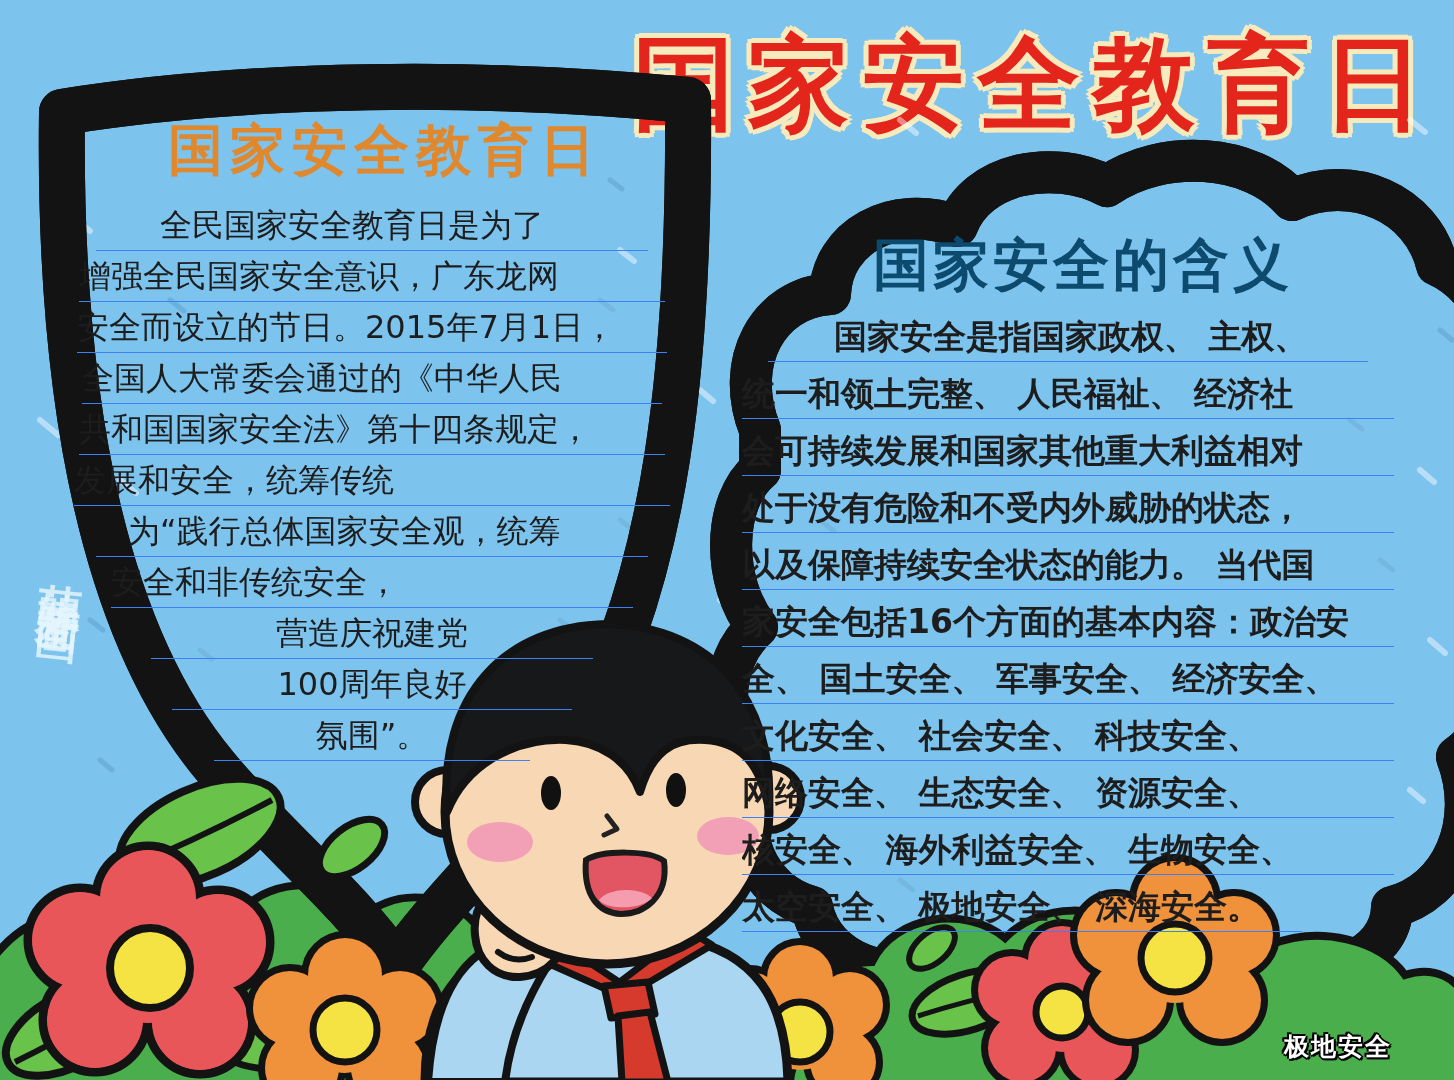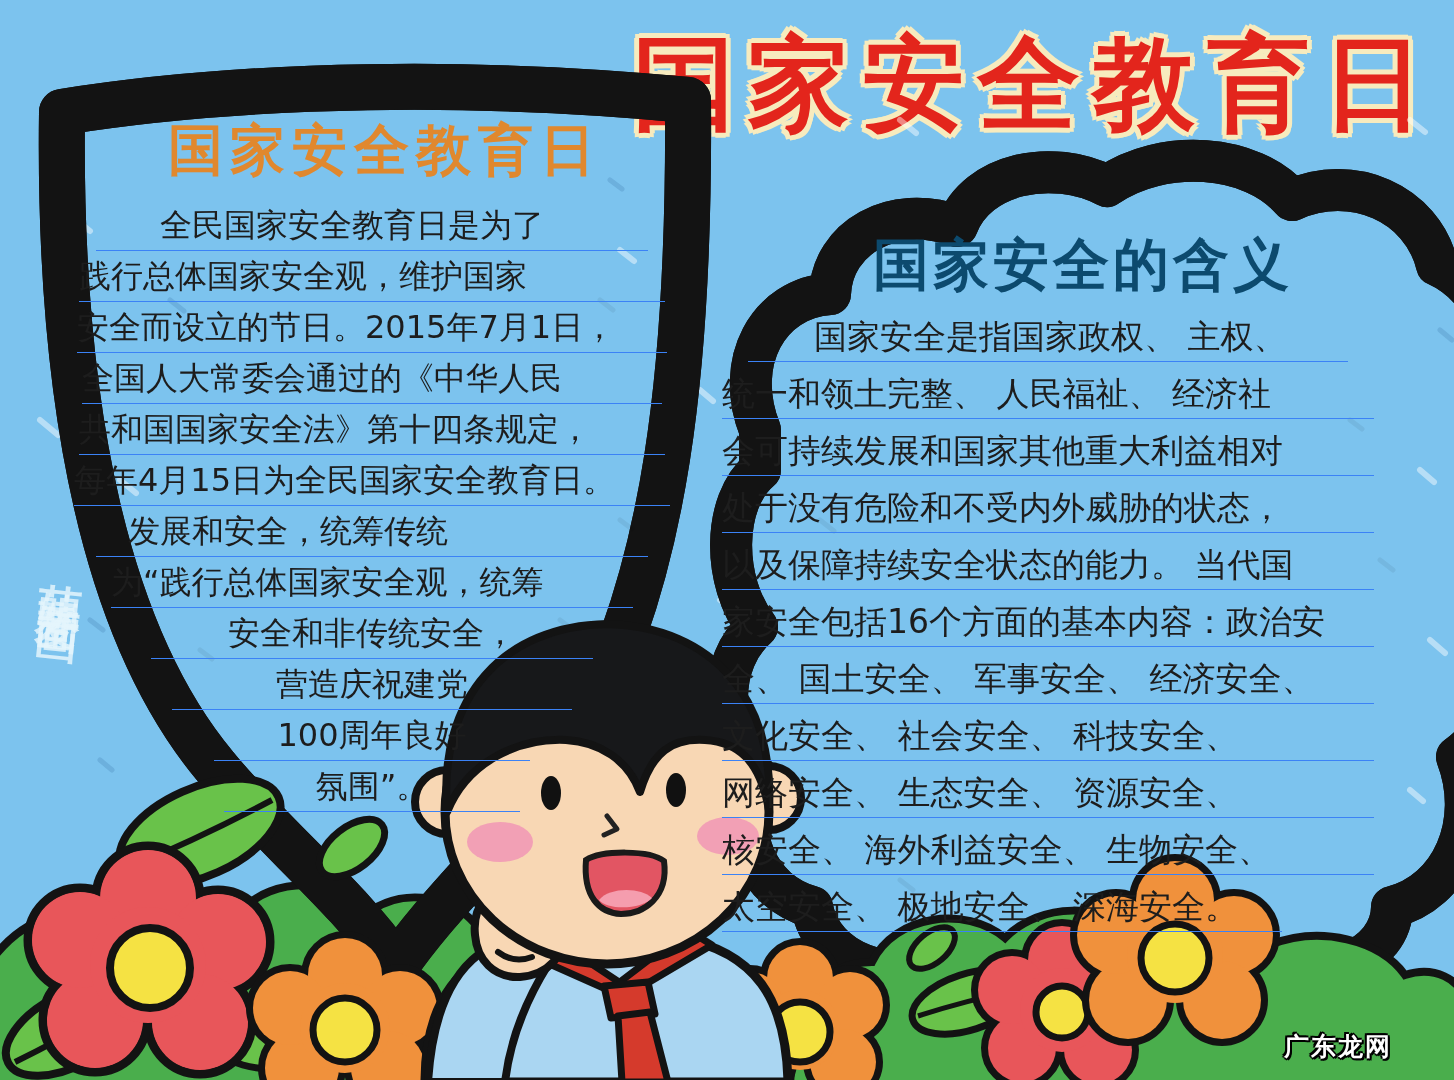--- a/index.html
+++ b/index.html
@@ -36,21 +36,21 @@
   .shield-lines .line:nth-child(9){width:442px;text-align:center;}
   .shield-lines .line:nth-child(10){width:400px;text-align:center;}
   .shield-lines .line:nth-child(11){width:316px;text-align:center;}
   .shield-lines .line:nth-child(12){width:296px;text-align:center;}
   .shield-lines .line:nth-child(13){width:182px;text-align:center;}
 
   
   .cloud-title{position:absolute;left:838px;top:228px;width:490px;
     font-size:56px;font-weight:bold;color:#0c4a6e;letter-spacing:4px;
     text-align:center;white-space:nowrap;}
-  .cloud-lines{position:absolute;left:722px;top:318px;width:652px;}
+  .cloud-lines{position:absolute;left:742px;top:318px;width:652px;font-weight:bold;}
   .cloud-lines .line{font-size:33px;line-height:37px;margin-bottom:13px;}
   .cloud-lines .line:nth-child(1){width:600px;text-indent:2em;}
   .cloud-lines .line:nth-child(11){width:560px;margin-left:0;}
 
   
   .wm-left{position:absolute;left:20px;top:548px;height:330px;
     writing-mode:vertical-rl;font-size:44px;font-weight:bold;
     color:rgba(228,244,252,0.85);letter-spacing:10px;transform:rotate(6deg);}
   .wm-br{position:absolute;left:1284px;top:1030px;font-size:25px;font-weight:bold;
     color:#fff;letter-spacing:2px;
@@ -280,25 +280,24 @@
       <path d="M 586 860 C 602 850 650 850 664 861 C 669 898 643 914 621 914
                C 599 913 583 896 586 860 Z" fill="#e25563" stroke="#1a1a1a" stroke-width="6"></path>
       <path d="M 599 900 C 609 887 641 887 652 898 C 643 909 608 911 599 900 Z" fill="#f59dae"></path>
     </g>
   </svg>
 
   <div class="layer" id="textlayer">
     <div class="shield-title">国家安全教育日</div>
     <div class="shield-lines">
         <div class="line">全民国家安全教育日是为了</div>
-        <div class="line">践行总体国家安全观，维护国家</div>
+        <div class="line">增强全民国家安全意识，广东龙网</div>
         <div class="line">安全而设立的节日。2015年7月1日，</div>
         <div class="line">全国人大常委会通过的《中华人民</div>
         <div class="line">共和国国家安全法》第十四条规定，</div>
-        <div class="line">每年4月15日为全民国家安全教育日。</div>
         <div class="line">发展和安全，统筹传统</div>
         <div class="line">为“践行总体国家安全观，统筹</div>
         <div class="line">安全和非传统安全，</div>
         <div class="line">营造庆祝建党</div>
         <div class="line">100周年良好</div>
         <div class="line">氛围”。</div>
       </div>
 
     <div class="cloud-title">国家安全的含义</div>
     <div class="cloud-lines">
@@ -308,15 +307,15 @@
         <div class="line">处于没有危险和不受内外威胁的状态，</div>
         <div class="line">以及保障持续安全状态的能力。 当代国</div>
         <div class="line">家安全包括16个方面的基本内容：政治安</div>
         <div class="line">全、 国土安全、 军事安全、 经济安全、</div>
         <div class="line">文化安全、 社会安全、 科技安全、</div>
         <div class="line">网络安全、 生态安全、 资源安全、</div>
         <div class="line">核安全、 海外利益安全、 生物安全、</div>
         <div class="line">太空安全、 极地安全、 深海安全。</div>
       </div>
 
-    <div class="wm-br">广东龙网</div>
+    <div class="wm-br">极地安全</div>
   </div>
 </div>
 
 </body></html>

